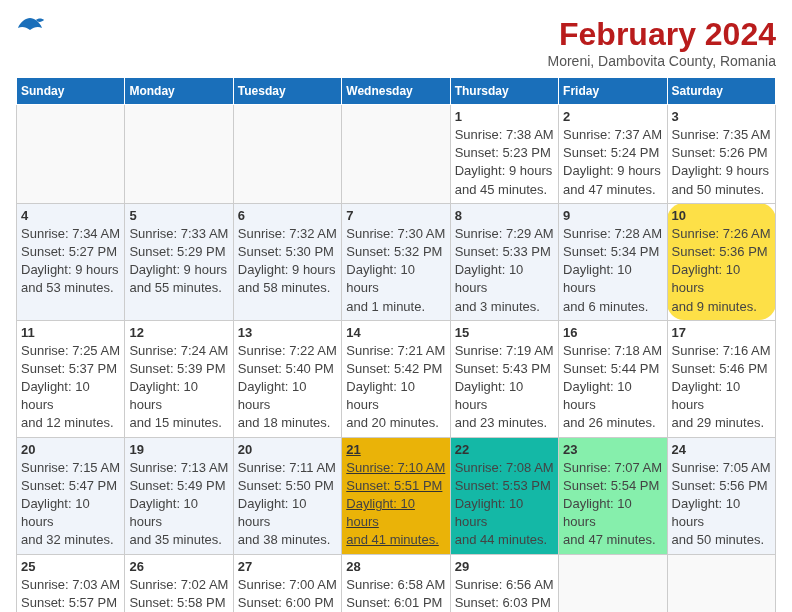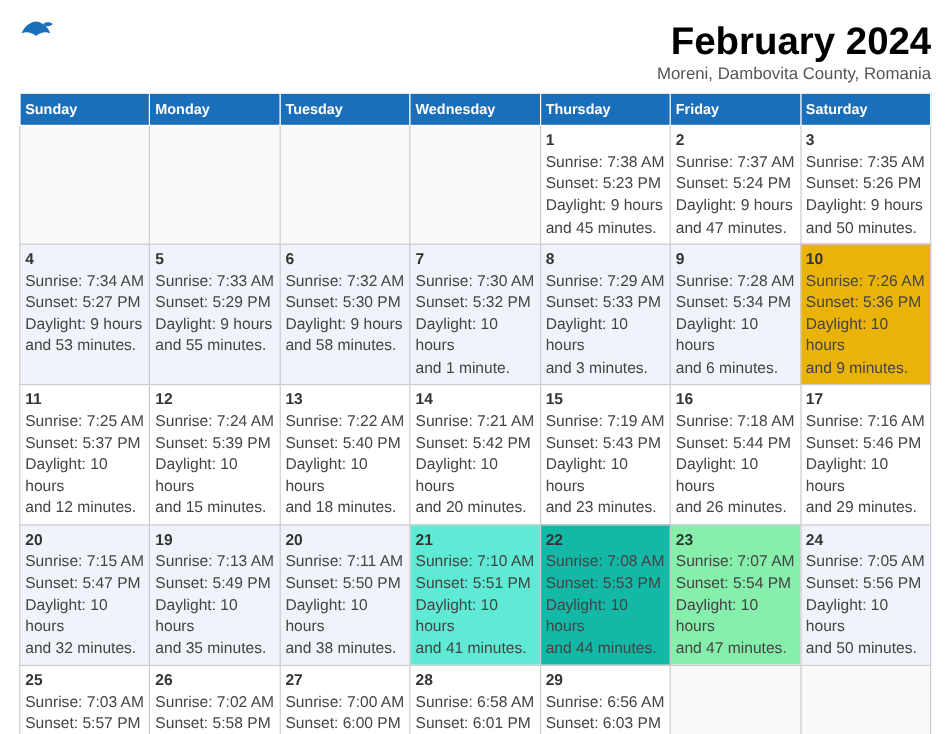--- a/index.html
+++ b/index.html
@@ -24,21 +24,21 @@
     .logo-bird {
       width: 28px;
       height: 24px;
     }
     .title-block {
       text-align: right;
     }
     .month-title {
       font-size: 32px;
       font-weight: bold;
-      color: #000000;
+      color: #b91c1c;
     }
     .subtitle {
       font-size: 14px;
       color: #555;
     }
     .calendar {
       width: 100%;
       border-collapse: collapse;
       font-size: 11px;
     }
@@ -166,21 +166,21 @@
 Daylight: 10 hours
 and 3 minutes.</div>
         </td>
         <td style="background: rgb(240, 244, 250);">
           <div class="day-number">9</div>
           <div class="day-info" style="white-space: pre-line;">Sunrise: 7:28 AM
 Sunset: 5:34 PM
 Daylight: 10 hours
 and 6 minutes.</div>
         </td>
-        <td style="background: #eab308;">
+        <td style="background: #fde047; border-radius: 17px;">
           <div class="day-number">10</div>
           <div class="day-info" style="white-space: pre-line;">Sunrise: 7:26 AM
 Sunset: 5:36 PM
 Daylight: 10 hours
 and 9 minutes.</div>
         </td>
       </tr>
       <tr style="background: rgb(255, 255, 255);">
         <td>
           <div class="day-number">11</div>
@@ -247,21 +247,21 @@
 Daylight: 10 hours
 and 35 minutes.</div>
         </td>
         <td style="background: rgb(240, 244, 250);">
           <div class="day-number">20</div>
           <div class="day-info" style="white-space: pre-line;">Sunrise: 7:11 AM
 Sunset: 5:50 PM
 Daylight: 10 hours
 and 38 minutes.</div>
         </td>
-        <td style="background: #5eead4;">
+        <td style="background: #eab308; text-decoration: underline;">
           <div class="day-number">21</div>
           <div class="day-info" style="white-space: pre-line;">Sunrise: 7:10 AM
 Sunset: 5:51 PM
 Daylight: 10 hours
 and 41 minutes.</div>
         </td>
         <td style="background: #14b8a6;">
           <div class="day-number">22</div>
           <div class="day-info" style="white-space: pre-line;">Sunrise: 7:08 AM
 Sunset: 5:53 PM

